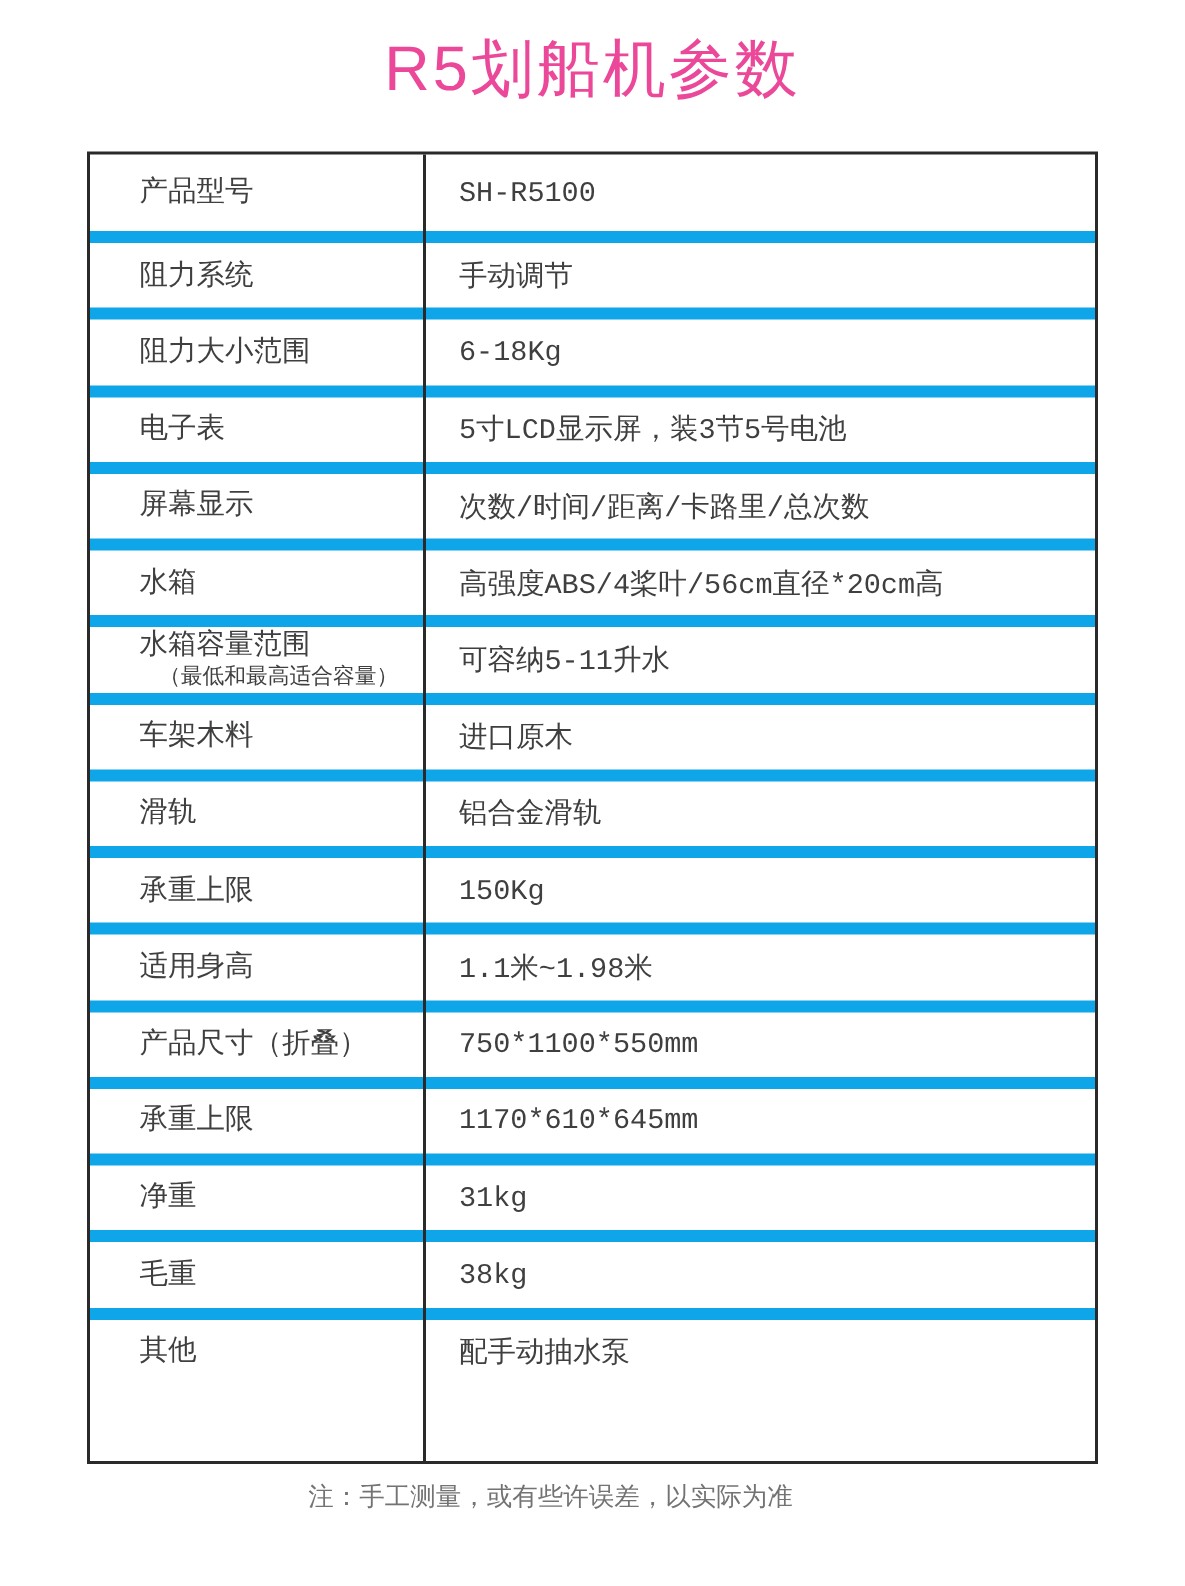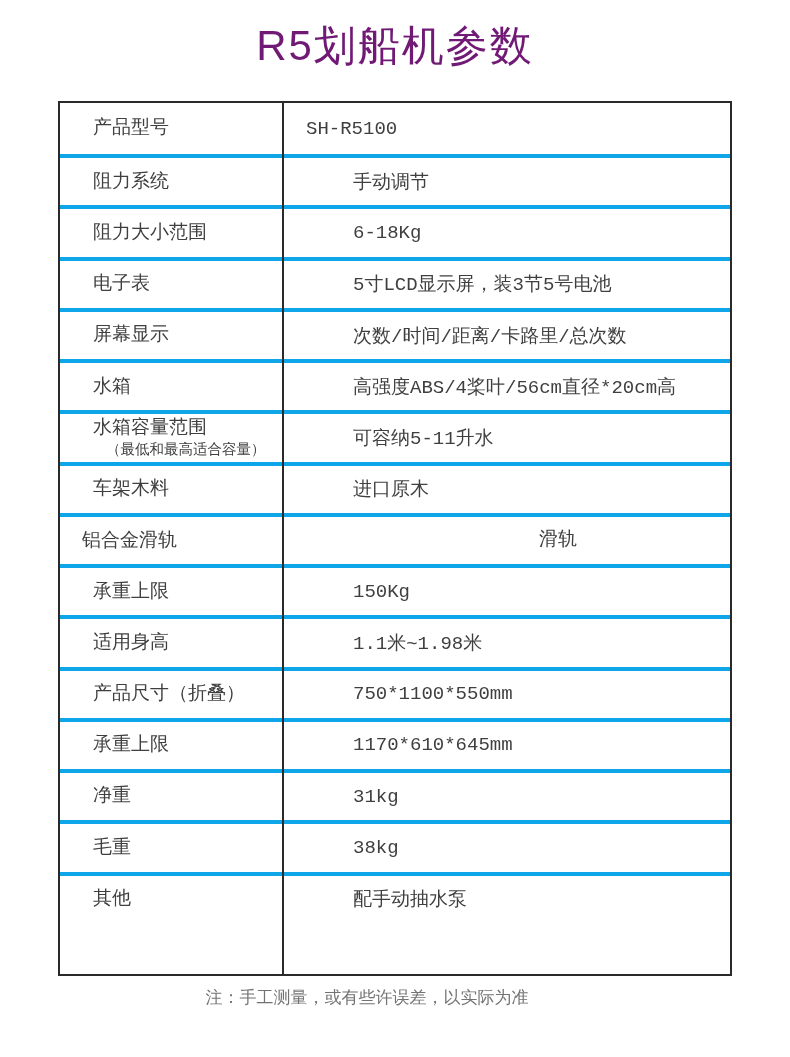--- a/index.html
+++ b/index.html
@@ -20,21 +20,21 @@
   }
   .title {
     position: absolute;
     top: 18px;
     left: 0;
     width: 790px;
     text-align: center;
     font-size: 42px;
     font-weight: 400;
     letter-spacing: 2px;
-    color: #701a75;
+    color: #ec4899;
   }
   .spec-table {
     position: absolute;
     left: 58px;
     top: 101px;
     width: 674px;
     height: 875px;
     border: 2px solid #2a2a2a;
     background: #ffffff;
   }
@@ -43,22 +43,21 @@
     grid-template-rows: repeat(17, 1fr);
     width: 100%;
     height: 100%;
   }
   .row {
     display: flex;
     align-items: stretch;
     font-family: Liberation Mono, monospace;
   }
   .row + .row {
-    border-top: 4px solid #0ea5e9;
-    gap: 47px;
+    border-top: 8px solid #0ea5e9;
   }
   .cell {
     display: flex;
     flex-direction: column;
     justify-content: center;
     font-size: 19px;
     color: #3f3f3f;
   }
   .cell.label {
     width: 224px;
@@ -153,24 +152,24 @@
           </div>
           <div class="cell value">可容纳5-11升水</div>
         </div>
         <div class="row">
           <div class="cell label">
             <div class="label-main">车架木料</div>
           </div>
           <div class="cell value">进口原木</div>
         </div>
         <div class="row">
+          <div class="cell label">
+            <div class="label-main">滑轨</div>
+          </div>
           <div class="cell value">铝合金滑轨</div>
-          <div class="cell label">
-            <div class="label-main">滑轨</div>
-          </div>
         </div>
         <div class="row">
           <div class="cell label">
             <div class="label-main">承重上限</div>
           </div>
           <div class="cell value">150Kg</div>
         </div>
         <div class="row">
           <div class="cell label">
             <div class="label-main">适用身高</div>

